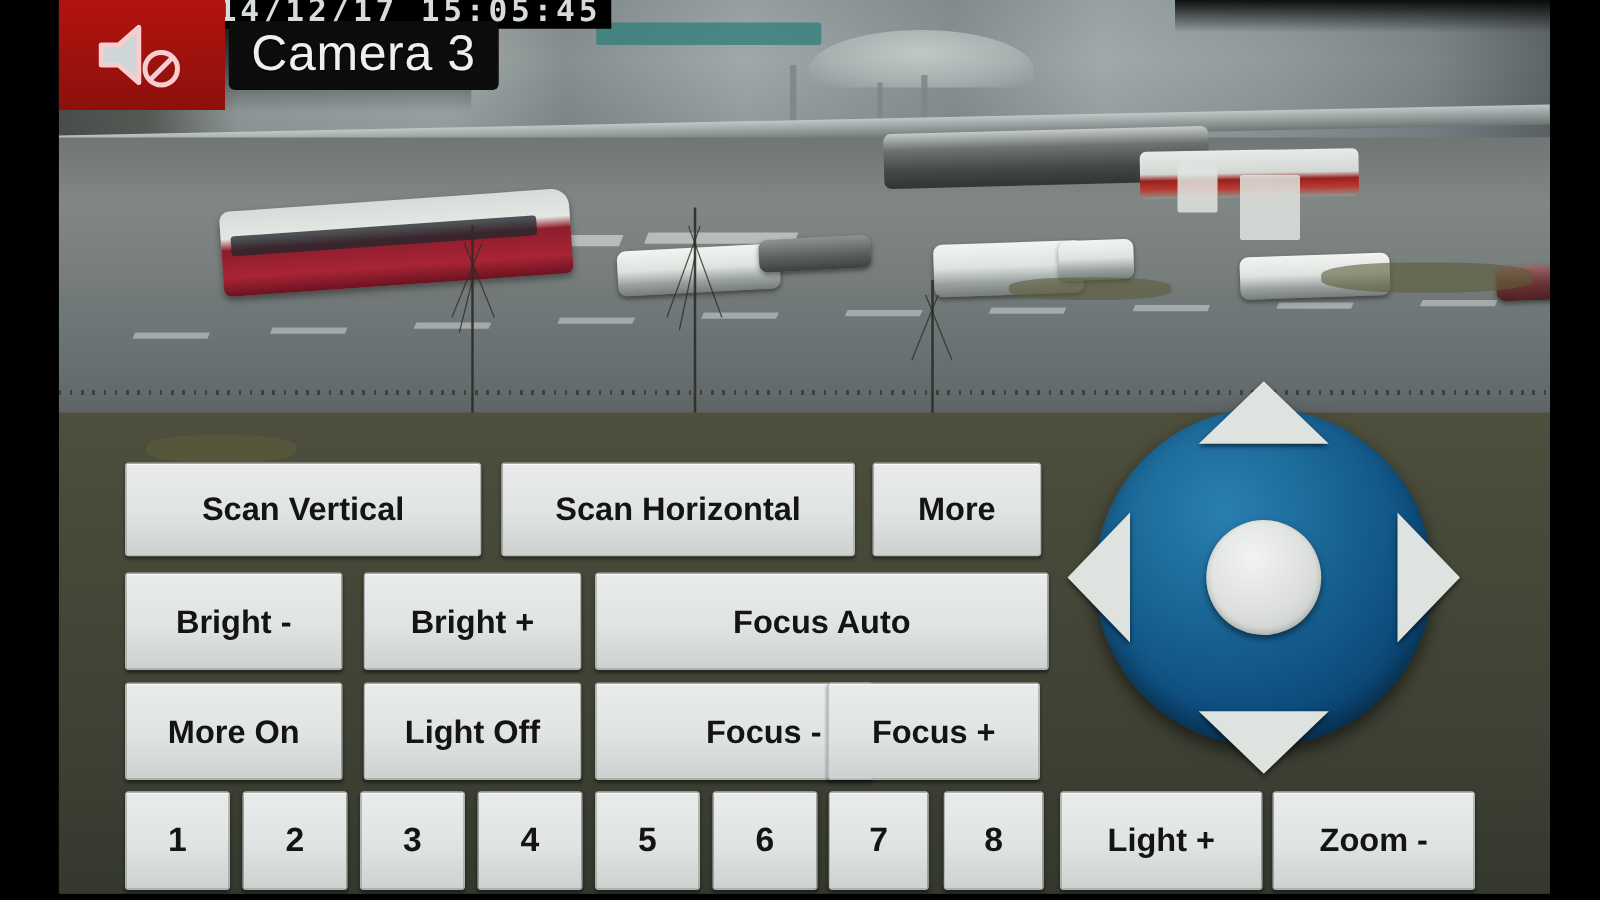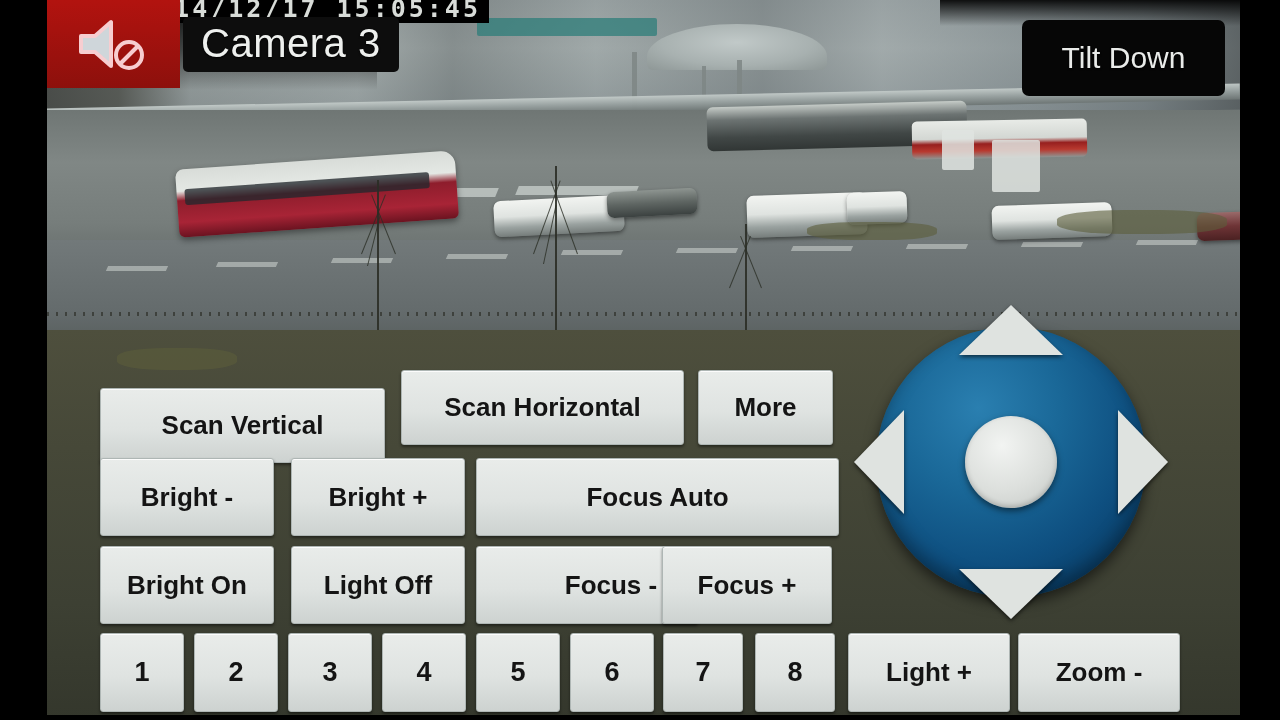--- a/index.html
+++ b/index.html
@@ -376,38 +376,37 @@
   <div id="mute-badge">
     <svg width="78" height="60" viewBox="0 0 78 60">
       <path d="M6 22 L20 22 L36 8 L36 52 L20 38 L6 38 Z" fill="#cfd6da" stroke="#f7cdd0" stroke-width="4" stroke-linejoin="round"></path>
       <circle cx="54" cy="41" r="13" fill="none" stroke="#f7cdd0" stroke-width="4"></circle>
       <line x1="45" y1="50" x2="63" y2="32" stroke="#f7cdd0" stroke-width="4"></line>
     </svg>
   </div>
 
   <div id="camera-label">Camera 3</div>
 
-  <div id="tilt-banner">Tilt Down</div>
 
   <div id="dpad">
     <div class="dpad-arrow" id="dpad-up"></div>
     <div class="dpad-arrow" id="dpad-down"></div>
     <div class="dpad-arrow" id="dpad-left"></div>
     <div class="dpad-arrow" id="dpad-right"></div>
     <div id="dpad-center"></div>
   </div>
 
   <div id="button-layer">
-      <div class="btn" style="left: 100px; top: 388px; width: 283px; height: 73px;">Scan Vertical</div>
+      <div class="btn" style="left: 100px; top: 370px; width: 283px; height: 73px;">Scan Vertical</div>
       <div class="btn" style="left: 401px; top: 370px; width: 281px; height: 73px;">Scan Horizontal</div>
       <div class="btn" style="left: 698px; top: 370px; width: 133px; height: 73px;">More</div>
       <div class="btn" style="left: 100px; top: 458px; width: 172px; height: 76px;">Bright -</div>
       <div class="btn" style="left: 291px; top: 458px; width: 172px; height: 76px; text-align: right;">Bright +</div>
       <div class="btn" style="left: 476px; top: 458px; width: 361px; height: 76px;">Focus Auto</div>
-      <div class="btn" style="left: 100px; top: 546px; width: 172px; height: 76px;">Bright On</div>
+      <div class="btn" style="left: 100px; top: 546px; width: 172px; height: 76px;">More On</div>
       <div class="btn" style="left: 291px; top: 546px; width: 172px; height: 76px;">Light Off</div>
       <div class="btn" style="left: 476px; top: 546px; width: 172px; height: 76px; padding-left: 48px;">Focus -</div>
       <div class="btn" style="left: 650px; top: 546px; width: 168px; height: 76px; margin-left: 12px;">Focus +</div>
       <div class="btn num" style="left: 100px; top: 633px; width: 82px; height: 77px;">1</div>
       <div class="btn num" style="left: 194px; top: 633px; width: 82px; height: 77px;">2</div>
       <div class="btn num" style="left: 288px; top: 633px; width: 82px; height: 77px;">3</div>
       <div class="btn num" style="left: 382px; top: 633px; width: 82px; height: 77px;">4</div>
       <div class="btn num" style="left: 476px; top: 633px; width: 82px; height: 77px;">5</div>
       <div class="btn num" style="left: 570px; top: 633px; width: 82px; height: 77px;">6</div>
       <div class="btn num" style="left: 663px; top: 633px; width: 78px; height: 77px;">7</div>

